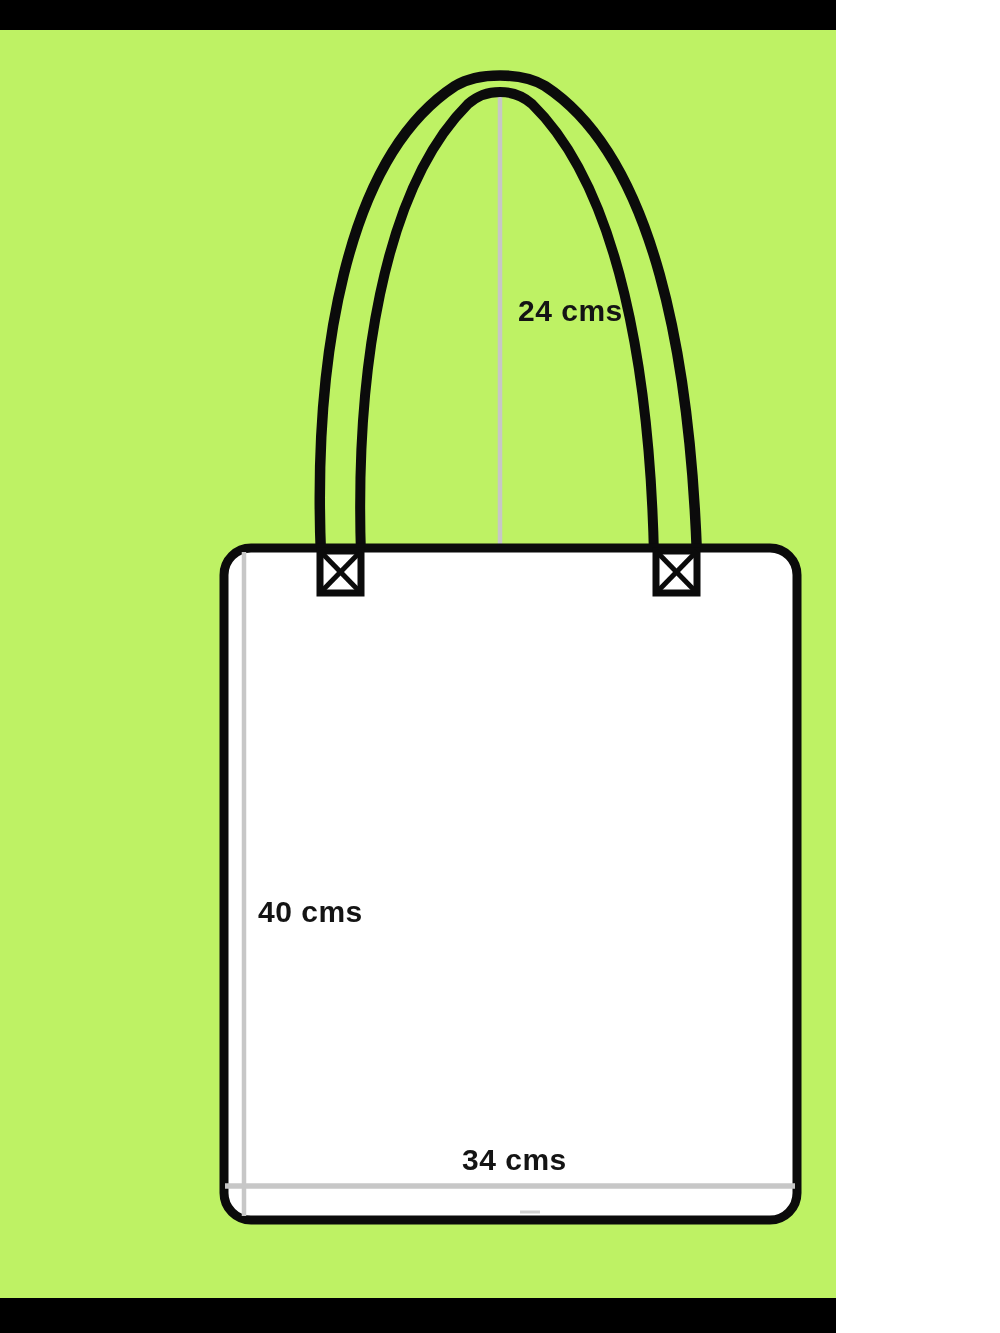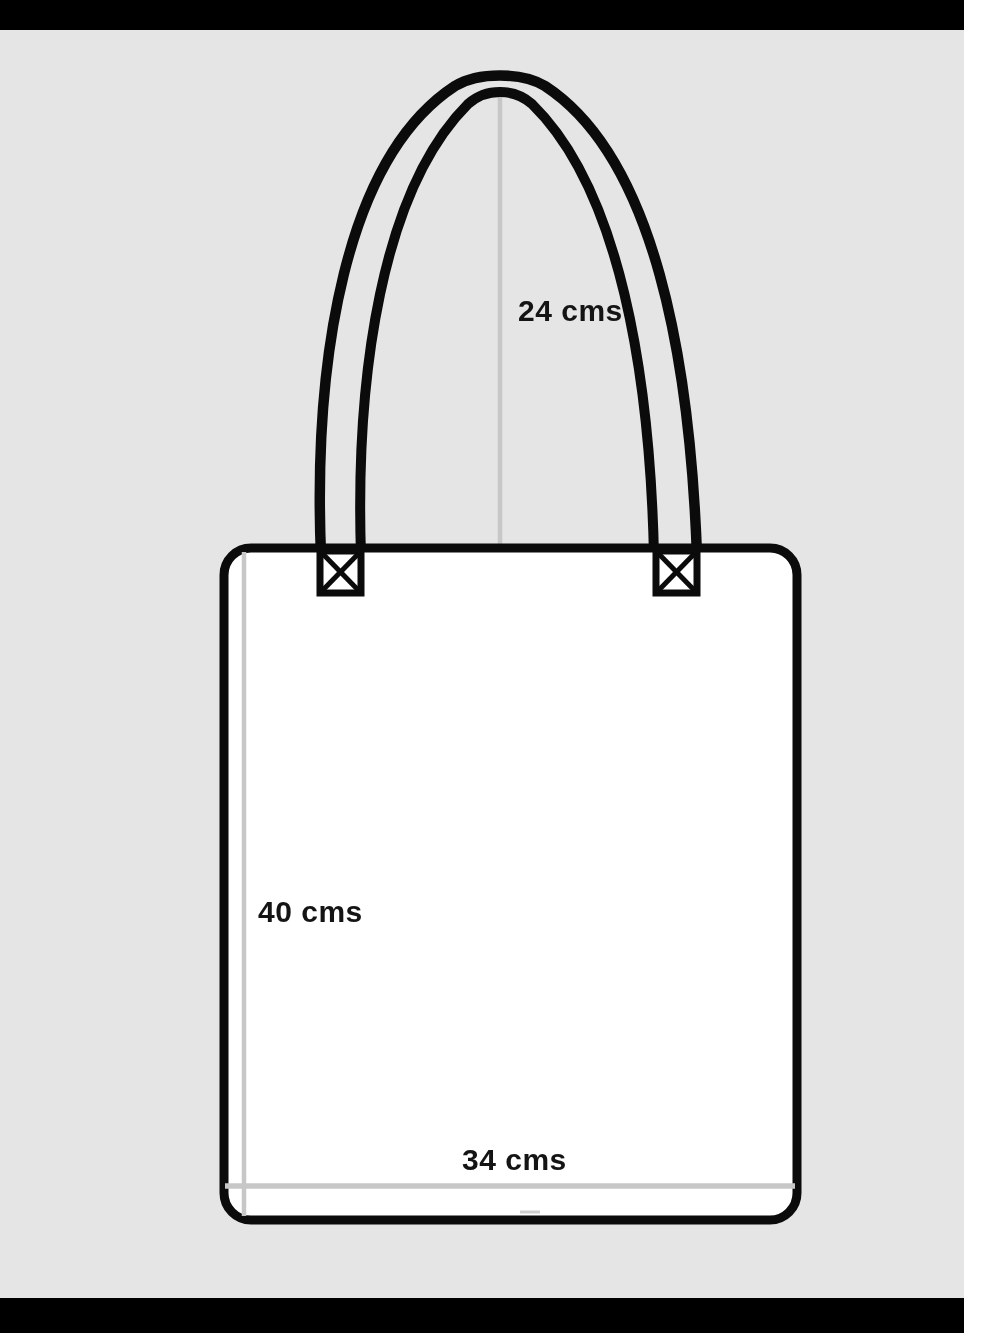--- a/index.html
+++ b/index.html
@@ -1,20 +1,20 @@
 <!DOCTYPE html>
 <html><head>
 <meta charset="utf-8">
 <style>
   html, body { margin: 0; padding: 0; background: #ffffff; }
   .stage {
     position: relative;
-    width: 964px;
+    width: 836px;
     height: 1333px;
-    background: #e5e5e5;
+    background: #bef264;
     overflow: hidden;
     font-family: "Liberation Sans", sans-serif;
   }
   .letterbox {
     position: absolute;
     left: 0;
     width: 1000px;
     background: #000000;
   }
   .letterbox.top { top: 0; height: 30px; }

